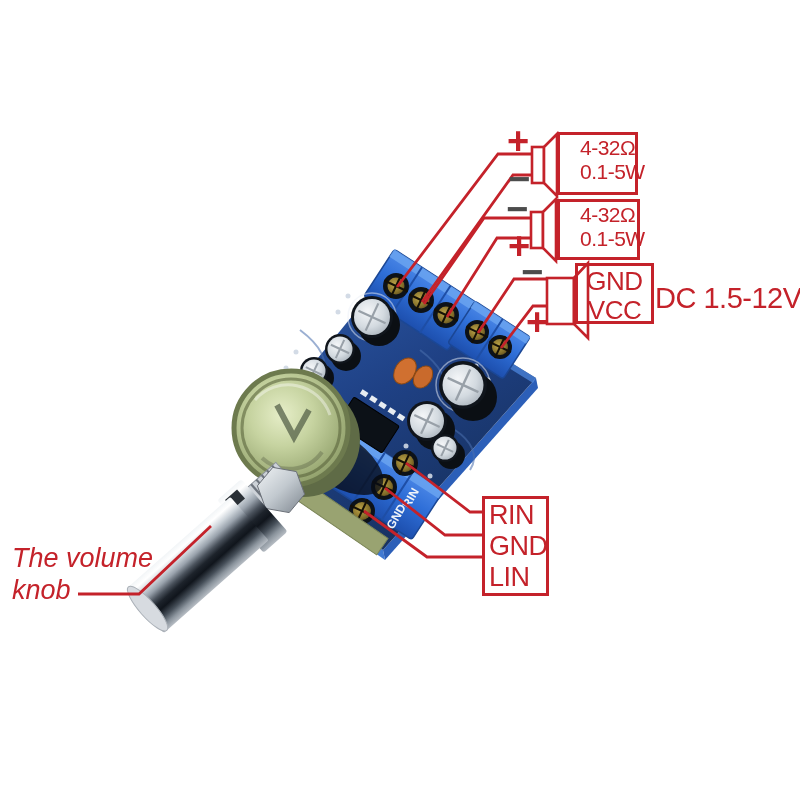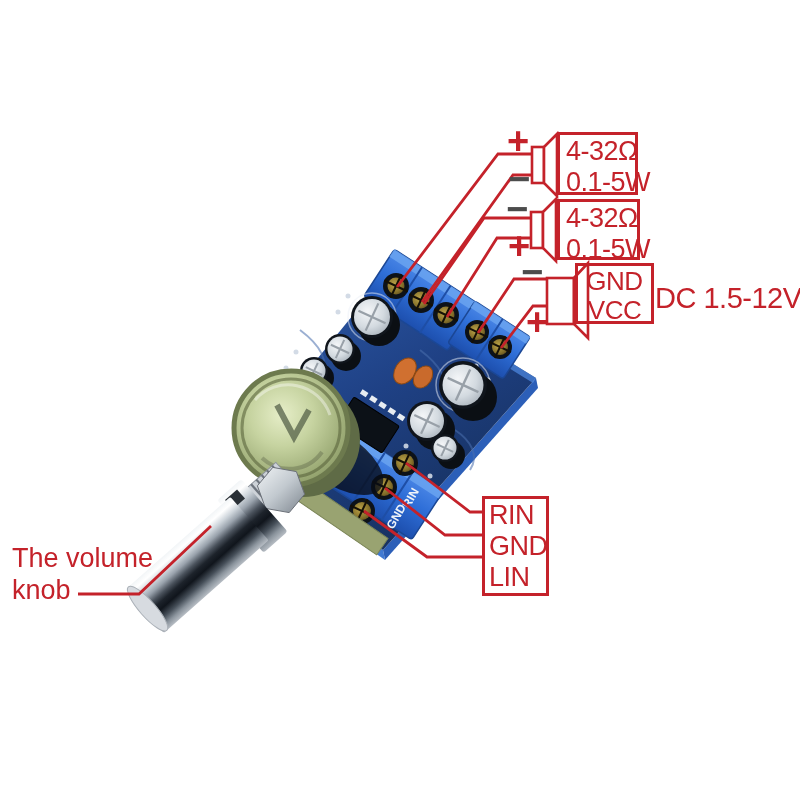--- a/index.html
+++ b/index.html
@@ -10,29 +10,29 @@
   #stage{
     position:relative;width:800px;height:800px;background:#ffffff;overflow:hidden;
     font-family:"Liberation Sans","DejaVu Sans",sans-serif;
   }
   #scene{position:absolute;left:0;top:0;}
   .label-box{
     position:absolute;border:3px solid var(--red);color:var(--red);
     background:rgba(255,255,255,0.0);box-sizing:border-box;
   }
   .label-box .row{display:block;white-space:nowrap;}
-  .spec-box{font-size:27px;line-height:1.14;padding:1px 0 0 6px;letter-spacing:-0.5px;}
+  .spec-box{font-size:21px;line-height:1.14;padding:1px 0 0 20px;letter-spacing:-0.5px;}
   .pwr-box{font-size:26px;line-height:1.1;text-align:center;padding-top:1px;letter-spacing:-0.5px;}
   .in-box{font-size:27px;line-height:1.15;padding:1px 0 0 4px;letter-spacing:-0.5px;}
   .polarity{position:absolute;font-size:38px;font-weight:bold;line-height:1;}
   .polarity.plus{color:var(--red);}
   .polarity.minus{color:var(--minus);}
   .big-caption{position:absolute;font-size:41px;letter-spacing:-1px;white-space:nowrap;color:var(--red);}
   .dc-note{position:absolute;font-size:29px;letter-spacing:-0.5px;white-space:nowrap;color:var(--red);}
-  .volume-caption{position:absolute;font-size:27px;line-height:1.2;width:150px;color:var(--red);}
+  .volume-caption{position:absolute;font-size:27px;line-height:1.2;width:150px;color:var(--red);font-style:italic;}
 </style>
 </head>
 <body>
 
 <div id="stage">
 
 <svg id="scene" width="800" height="800" viewBox="0 0 800 800">
   <defs>
     <linearGradient id="boardGrad" x1="0" y1="0" x2="0.6" y2="1">
       <stop offset="0" stop-color="#2e5cab"></stop>

